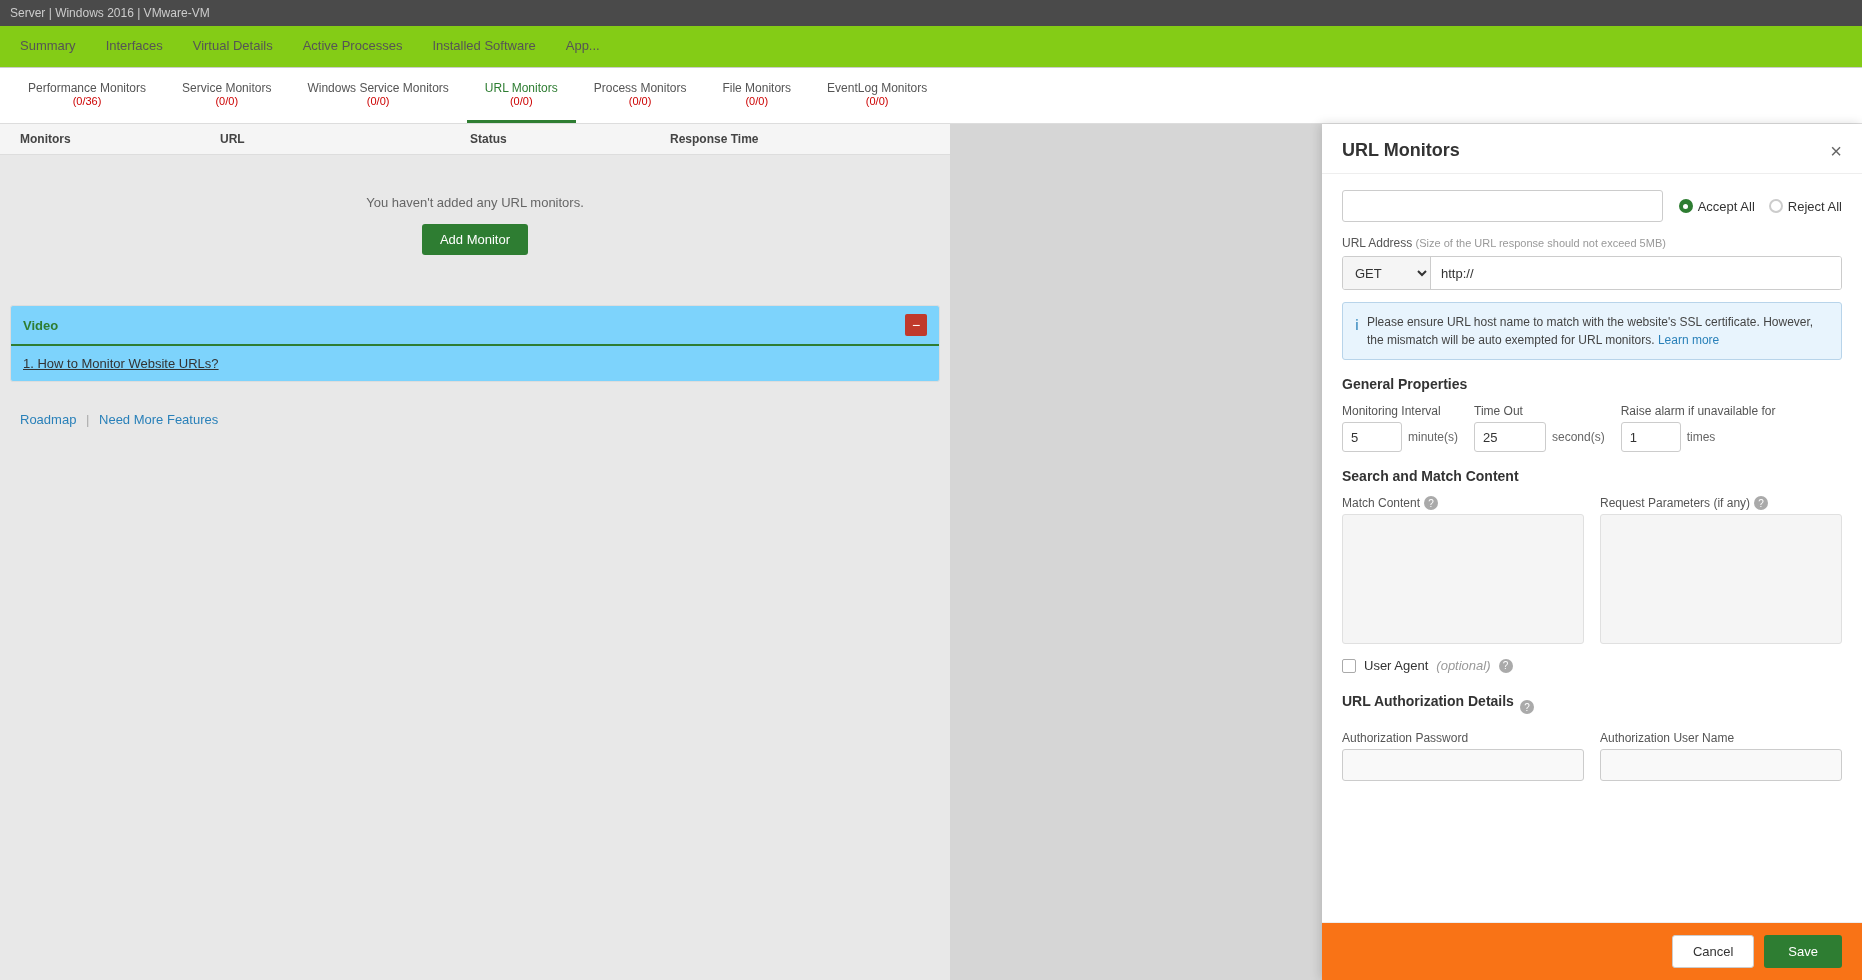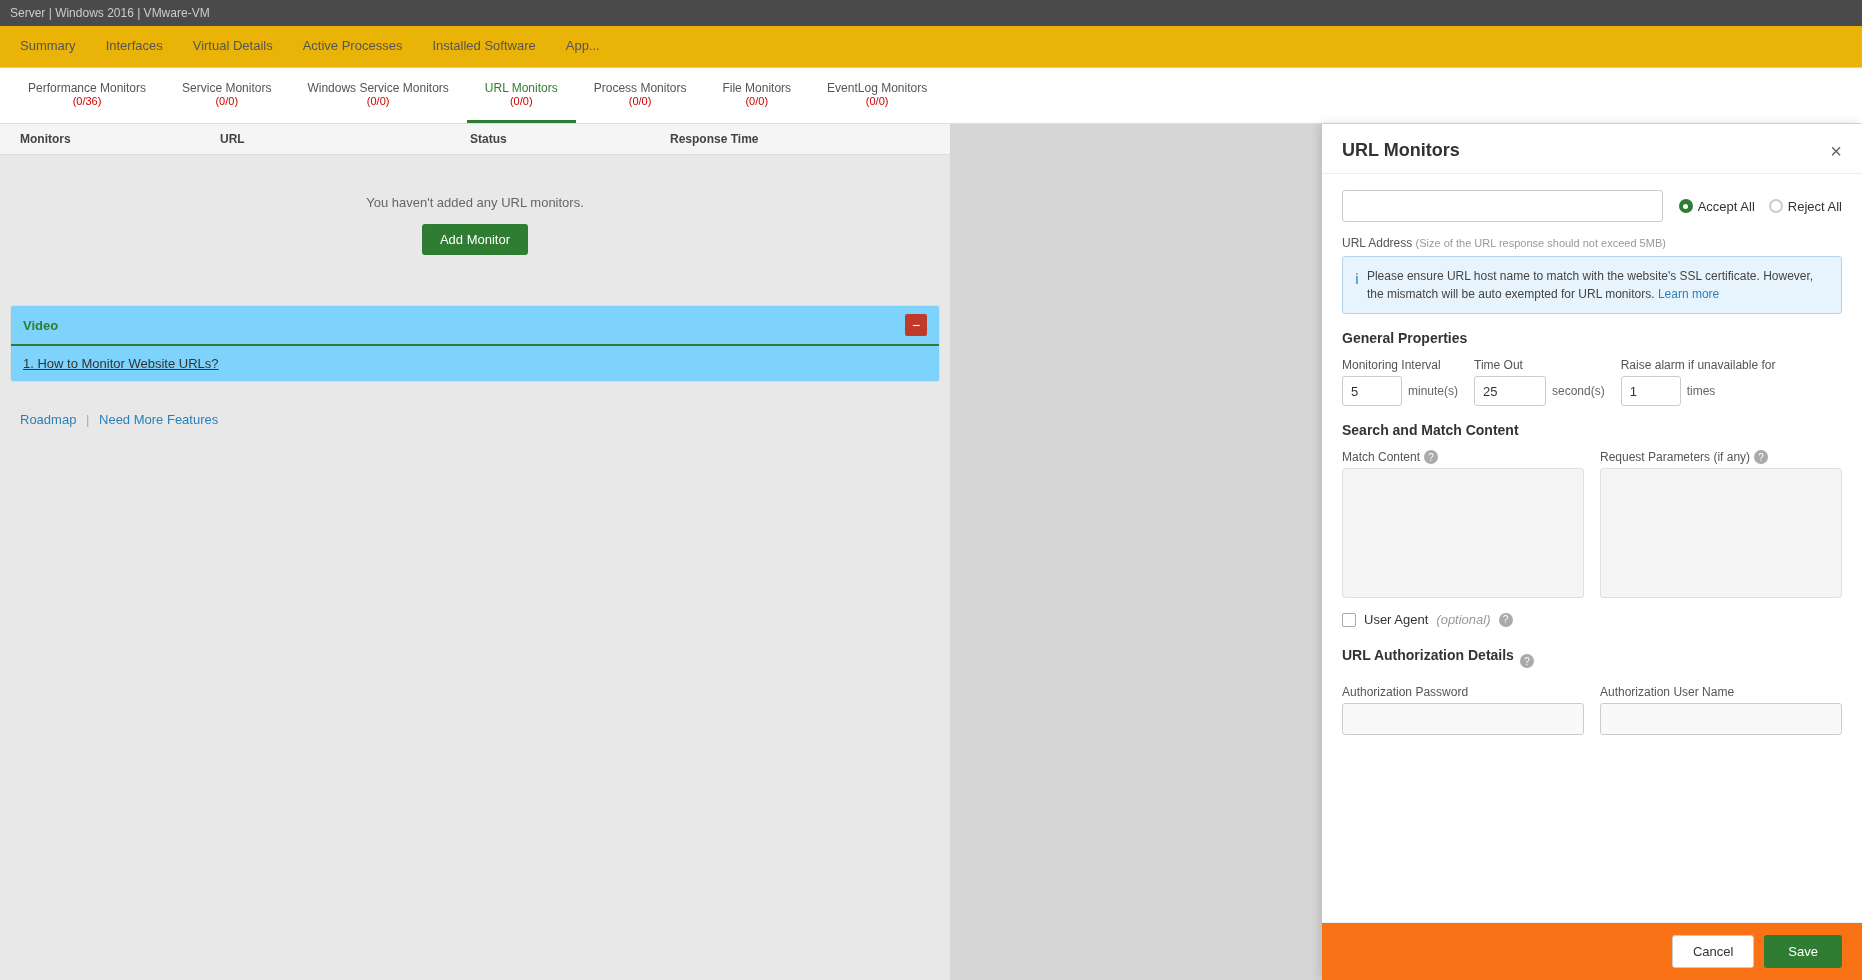--- a/index.html
+++ b/index.html
@@ -11,21 +11,21 @@
       color: #ccc;
       font-size: 12px;
       padding: 4px 10px;
       height: 26px;
       display: flex;
       align-items: center;
     }
 
     
     .nav-tabs {
-      background: #eab308;
+      background: #84cc16;
       border-bottom: 1px solid #ccc;
       display: flex;
       align-items: center;
       padding: 0 20px;
       height: 42px;
       gap: 30px;
     }
     .nav-tab {
       font-size: 13px;
       color: #555;
@@ -565,20 +565,30 @@
             <div class="radio-dot"></div>
             <span>Reject All</span>
           </label>
         </div>
       </div>
 
       <div class="field-label">
         <span>URL Address</span>
         <span class="hint">(Size of the URL response should not exceed 5MB)</span>
       </div>
+      <div class="url-row">
+        <select class="method-select">
+          <option>GET</option>
+          <option>POST</option>
+          <option>PUT</option>
+          <option>DELETE</option>
+          <option>HEAD</option>
+        </select>
+        <input class="url-input" type="text" value="http://" style="">
+      </div>
 
       <div class="info-box">
         <span class="info-icon">ℹ</span>
         <span>
           <span>Please ensure URL host name to match with the website's SSL certificate. However, the mismatch will be auto exempted for URL monitors.</span>
           <a href="#" class="info-link">Learn more</a>
         </span>
       </div>
 
       <div class="section-title">General Properties</div>

